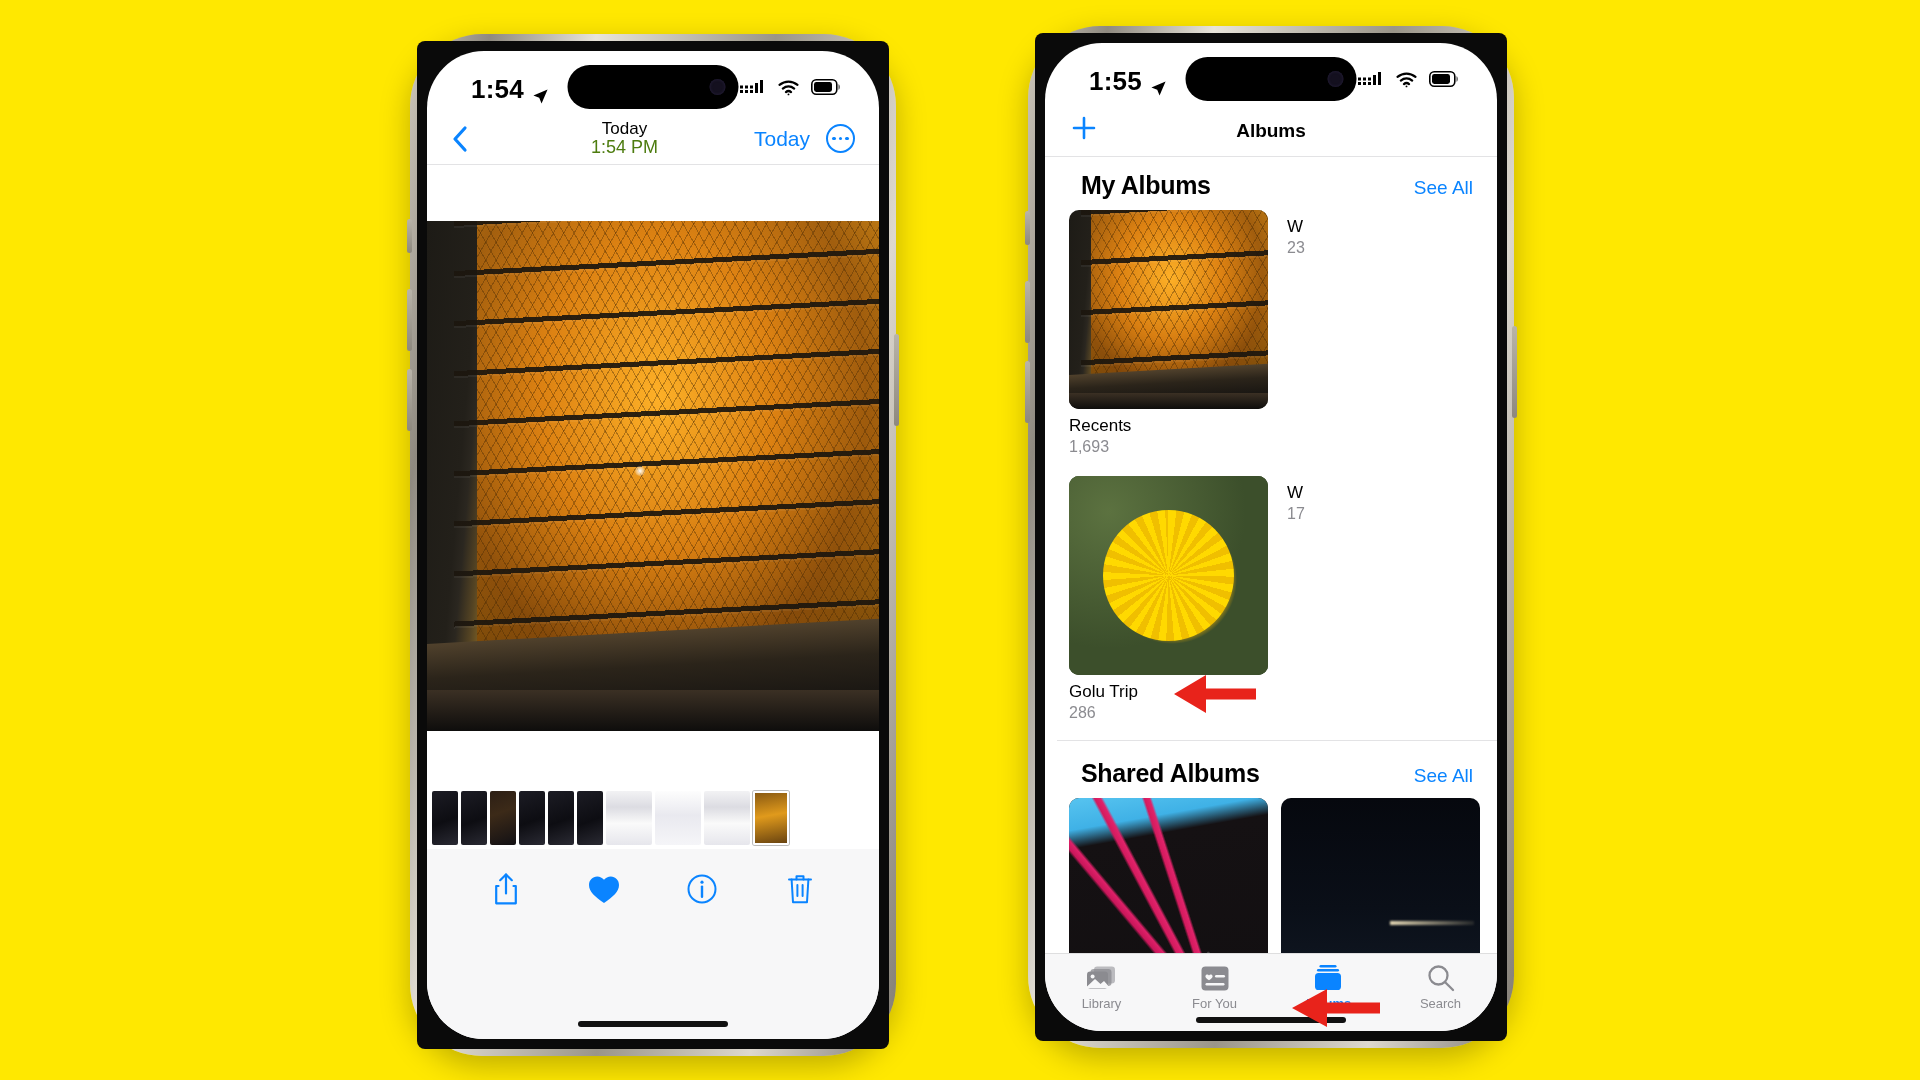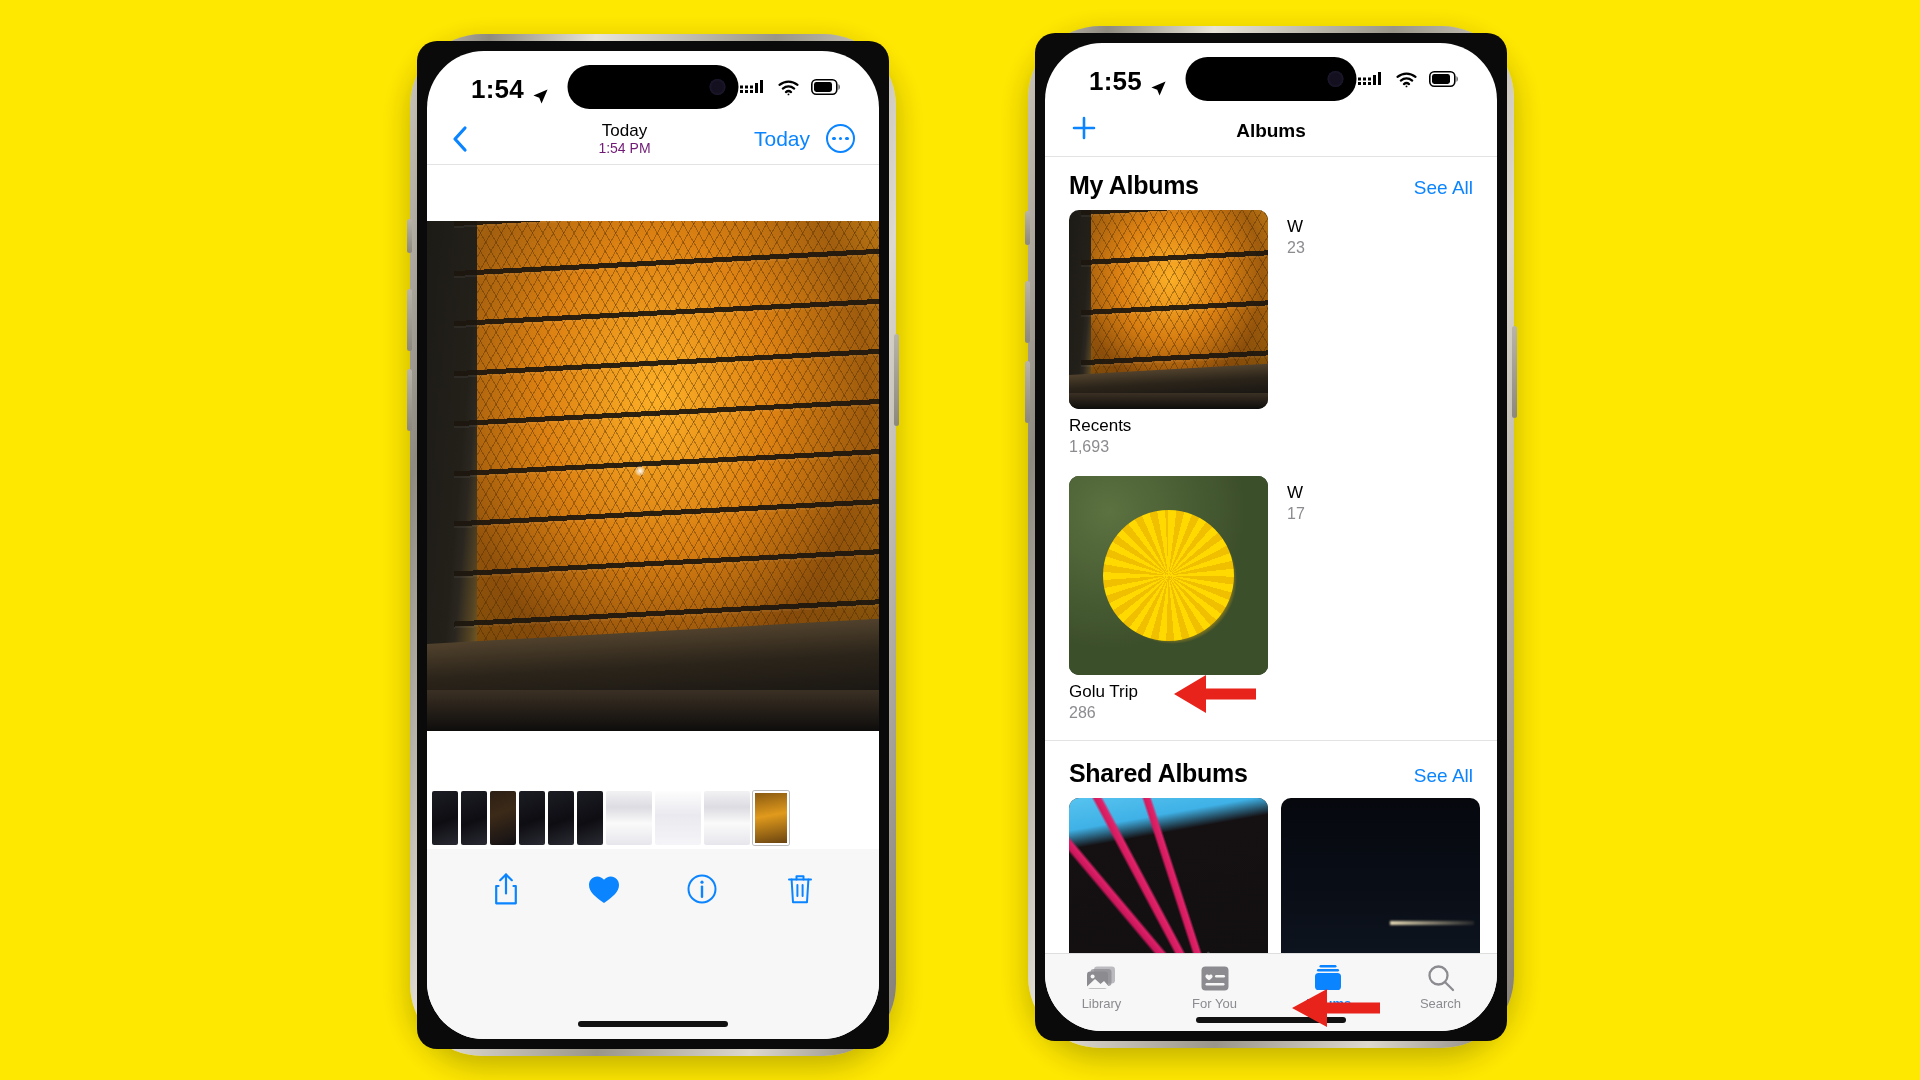--- a/index.html
+++ b/index.html
@@ -20,21 +20,21 @@
     background: linear-gradient(100deg,#cfc9bd 0%, #8f8a80 12%, #e8e4da 28%, #9a9589 55%, #ddd8ce 78%, #807b72 100%);
     padding: 7px;
     box-shadow: 0 10px 30px rgba(0,0,0,.25);
   }
   .phone.left  { left: 410px;  top: 34px; }
   .phone.right { left: 1028px; top: 26px; }
 
   .bezel {
     width: 100%; height: 100%;
     background: #0a0a0a;
-    border-radius: 20px;
+    border-radius: 8px;
     padding: 10px;
   }
   .screen {
     position: relative;
     width: 100%; height: 100%;
     background: #fff;
     border-radius: 57px;
     overflow: hidden;
   }
 
@@ -79,21 +79,21 @@
 
   
   .navbar1 {
     height: 52px; display: flex; align-items: center;
     padding: 0 24px; background: #fff;
     border-bottom: 1px solid #e3e3e5;
   }
   .nav-back { width: 44px; display: flex; align-items: center; }
   .nav-center { flex: 1; text-align: center; line-height: 1.05; }
   .nav-title { font-size: 17px; font-weight: normal; color: #000; }
-  .nav-sub   { font-size: 14px; color: #701a75; margin-top: 1px; }
+  .nav-sub   { font-size: 18px; color: #4d7c0f; margin-top: 1px; }
   .nav-right { display: flex; align-items: center; gap: 16px; }
   .nav-edit  { font-size: 21px; color: #0a84ff; }
   .more-btn {
     width: 29px; height: 29px; border: 2px solid #0a84ff; border-radius: 50%;
     display: flex; align-items: center; justify-content: center; gap: 3px;
   }
   .more-dot { width: 3.5px; height: 3.5px; border-radius: 50%; background: #0a84ff; }
 
   .photo-stage {
     background: #fff; height: 622px;
@@ -183,20 +183,21 @@
   }
   .nav-plus { width: 44px; font-size: 30px; color: #0a84ff; line-height: 1; font-weight: 300; }
   .nav2-title { flex: 1; text-align: center; font-size: 19px; font-weight: bold; color: #000; }
   .nav-pad { width: 44px; }
 
   .albums-scroll { flex: 1; overflow: hidden; background: #fff; }
 
   .sec-head {
     display: flex; align-items: baseline; justify-content: space-between;
     padding: 14px 24px 10px 24px;
+    margin-left: 12px;
   }
   .sec-title { font-size: 25px; font-weight: bold; color: #000; letter-spacing: -.3px; }
   .see-all { font-size: 19px; color: #0a84ff; }
 
   .album-grid {
     display: flex; gap: 13px; padding: 0 24px 4px 24px;
   }
   .album-cell { width: 205px; }
   .album-cell.clip { width: 36px; overflow: hidden; }
   .album-thumb {

